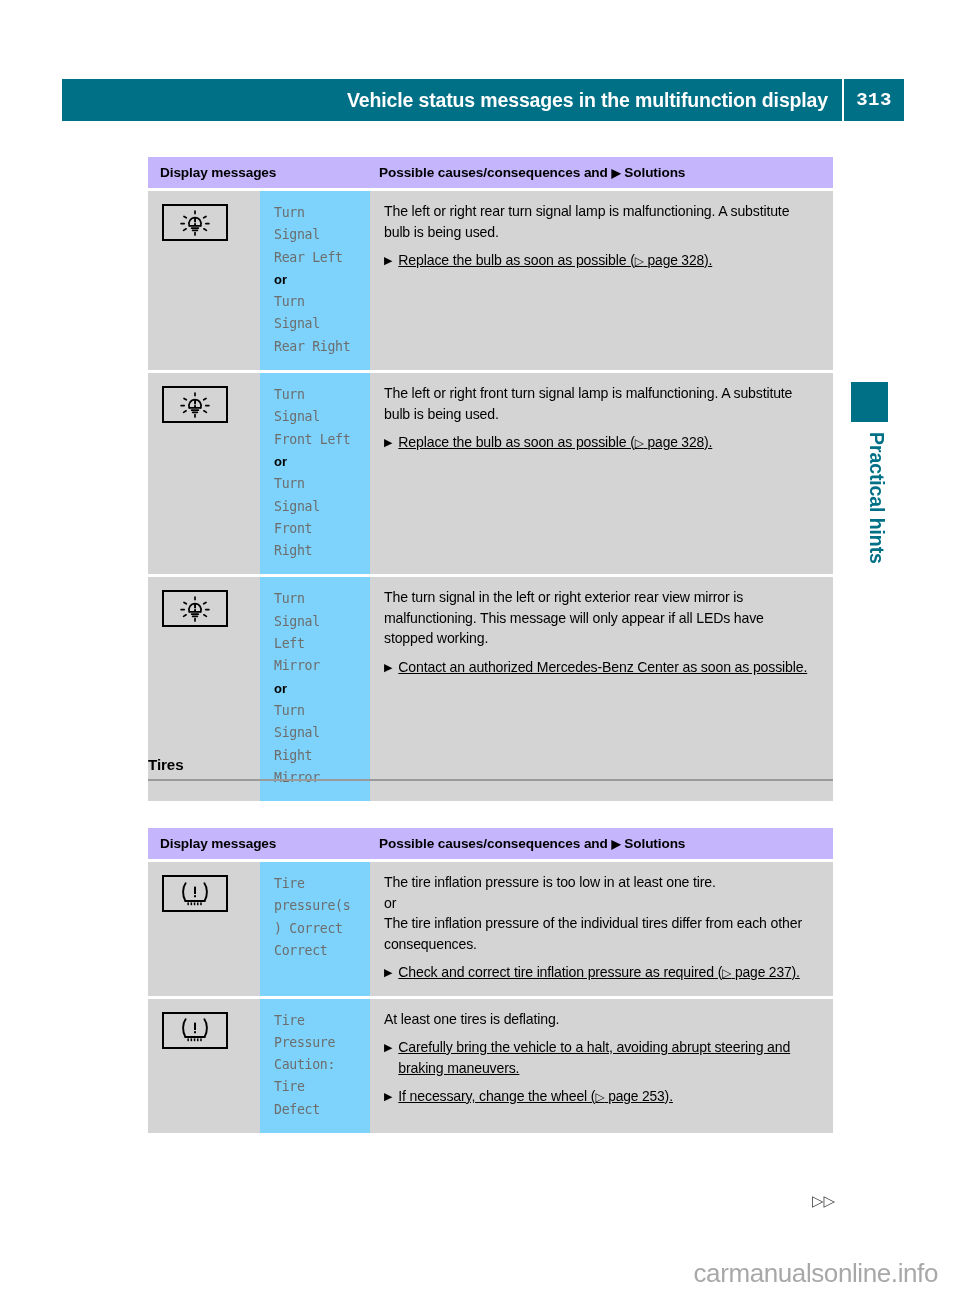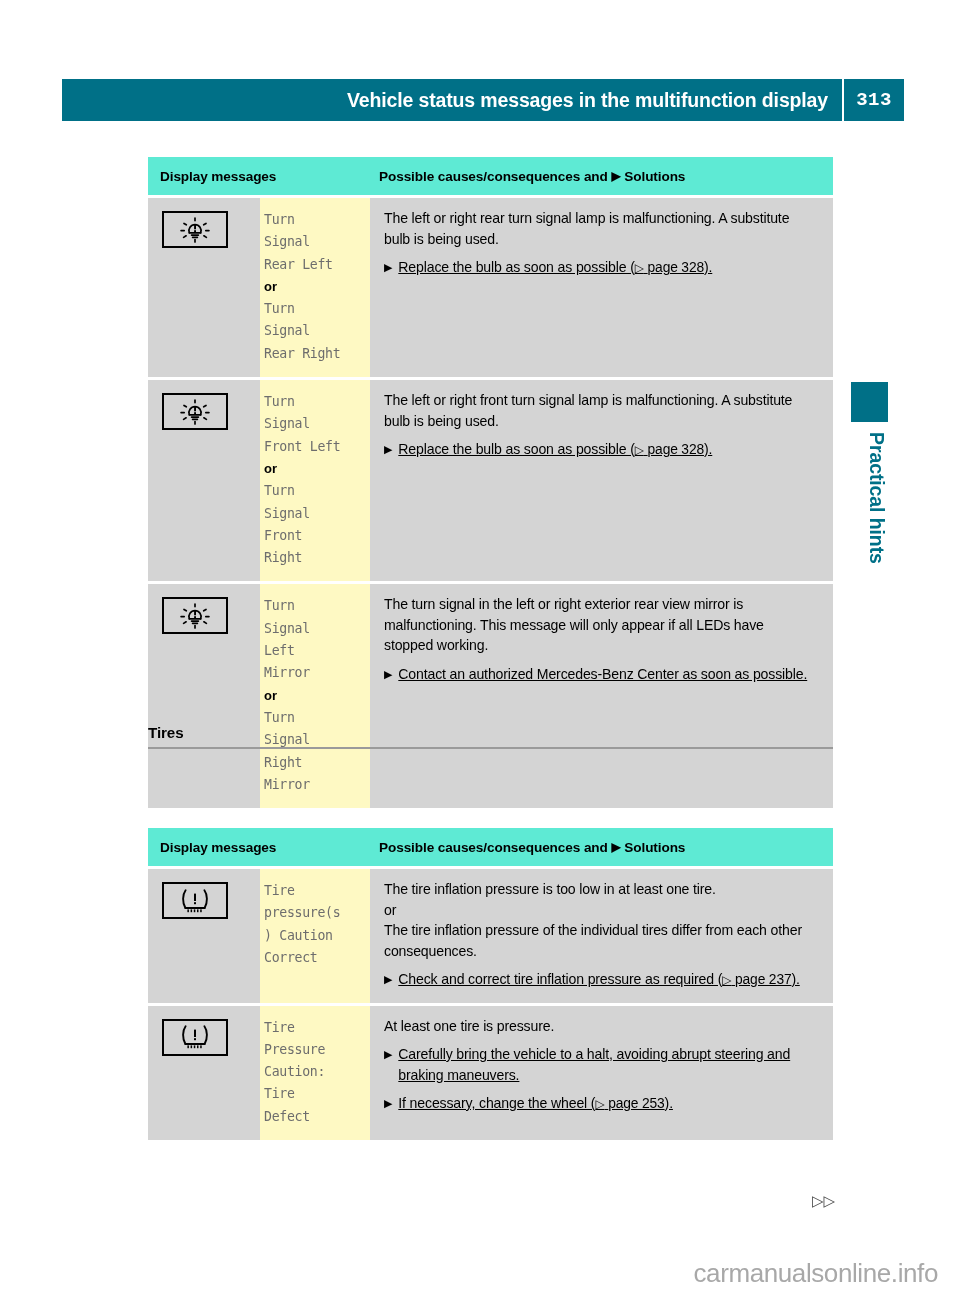--- a/index.html
+++ b/index.html
@@ -82,22 +82,22 @@
   .table {
     position: absolute;
     left: 148px;
     width: 685px;
   }
   #table-1 { top: 157px; }
   #table-2 { top: 828px; }
 
   .thead {
     display: flex;
-    background: #5eead4;
-    height: 38px;
+    background: #c4b5fd;
+    height: 31px;
     align-items: center;
   }
   .th {
     font-size: 13.6px;
     font-weight: bold;
     color: #000000;
     letter-spacing: -0.1px;
     white-space: nowrap;
   }
   .th-msg { width: 222px; padding-left: 12px; box-sizing: border-box; }
@@ -117,22 +117,22 @@
     width: 112px;
     flex: 0 0 112px;
     background: #d4d4d4;
     padding-top: 13px;
     padding-left: 14px;
     box-sizing: border-box;
   }
   .cell-msg {
     width: 110px;
     flex: 0 0 110px;
-    background: #fef9c3;
-    padding: 11px 4px 12px 4px;
+    background: #7dd3fc;
+    padding: 11px 4px 12px 14px;
     box-sizing: border-box;
     font-family: "DejaVu Sans Mono", monospace;
     font-size: 13.2px;
     line-height: 22.3px;
     color: #6d6d6d;
     letter-spacing: -0.3px;
   }
   .cell-msg .or {
     font-family: "Liberation Sans", sans-serif;
     font-size: 13px;
@@ -183,21 +183,21 @@
     display: flex;
     align-items: center;
     justify-content: center;
   }
   .sym-box svg { display: block; }
 
   
   .subhead {
     position: absolute;
     left: 148px;
-    top: 724px;
+    top: 756px;
     width: 685px;
   }
   .subhead-text {
     font-size: 15.2px;
     font-weight: bold;
     color: #000;
     letter-spacing: -0.1px;
   }
   .subhead-rule {
     margin-top: 6px;
@@ -414,21 +414,21 @@
       <rect x="13.8" y="21.4" width="1.5" height="2.8"></rect>
       <rect x="17.0" y="21.4" width="1.5" height="2.8"></rect>
       <rect x="20.2" y="21.4" width="1.5" height="2.8"></rect>
     </g>
   </svg>
           </div>
         </div>
         <div class="cell-msg">
           <div>Tire</div>
           <div>pressure(s</div>
-          <div>) Caution</div>
+          <div>) Correct</div>
           <div>Correct</div>
         </div>
         <div class="cell-sol">
           <p>The tire inflation pressure is too low in at least one tire.</p>
           <p>or</p>
           <p>The tire inflation pressure of the individual tires differ from each other consequences.</p>
           <div class="bullet">
             <span class="mk">▶</span>
             <span class="bt"><span>Check and correct tire inflation pressure as required (</span><span class="hollow">▷</span> <span class="ref">page 237</span><span>).</span></span>
           </div>
@@ -456,21 +456,21 @@
           </div>
         </div>
         <div class="cell-msg">
           <div>Tire</div>
           <div>Pressure</div>
           <div>Caution:</div>
           <div>Tire</div>
           <div>Defect</div>
         </div>
         <div class="cell-sol">
-          <p>At least one tire is pressure.</p>
+          <p>At least one tires is deflating.</p>
           <div class="bullet">
             <span class="mk">▶</span>
             <span class="bt"><span>Carefully bring the vehicle to a halt, avoiding abrupt steering and braking maneuvers.</span></span>
           </div>
           <div class="bullet">
             <span class="mk">▶</span>
             <span class="bt"><span>If necessary, change the wheel (</span><span class="hollow">▷</span> <span class="ref">page 253</span><span>).</span></span>
           </div>
         </div>
       </div>

